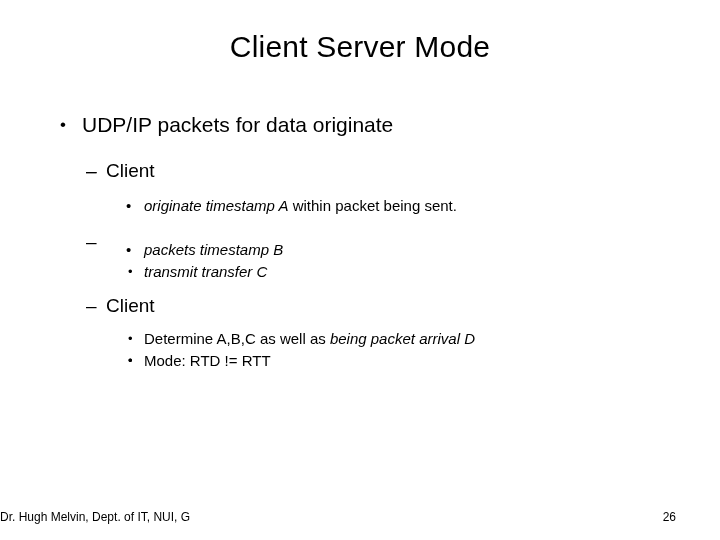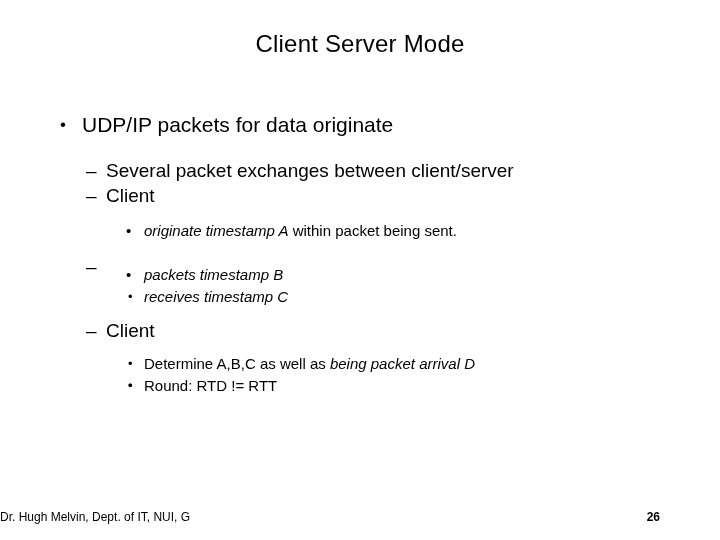--- a/index.html
+++ b/index.html
@@ -19,21 +19,21 @@
     width: 720px;
     height: 540px;
     box-sizing: border-box;
   }
   .slide-title {
     position: absolute;
     top: 30px;
     left: 0;
     width: 720px;
     text-align: center;
-    font-size: 24px;
+    font-size: 30px;
     font-weight: normal;
     letter-spacing: 0.2px;
   }
   .body-block {
     position: absolute;
     top: 112px;
     left: 60px;
     width: 610px;
   }
   .lvl1 {
@@ -96,44 +96,42 @@
     font-size: 12px;
   }
   .footer-center {
     position: absolute;
     left: 0;
     width: 720px;
     text-align: left;
   }
   .footer-page {
     position: absolute;
-    right: 60px;
+    right: 44px;
     top: 0;
-    font-weight: bold;
   }
 </style>
 </head>
 <body>
 
 <div class="slide">
 
   <div class="slide-title">Client Server Mode</div>
 
   <div class="body-block">
 
     <div class="lvl1">
       <span class="bullet">•</span>
       <span>UDP/IP packets for data originate</span>
     </div>
 
     <div class="gap-a"></div>
 
     <div class="lvl2">
       <span class="dash">–</span>
-      <span>Several packet exchanges between client/server</span>
     </div>
 
     <div class="lvl2">
       <span class="dash">–</span>
       <span>Client</span>
     </div>
 
     <div class="gap-b"></div>
 
     <div class="lvl3">
@@ -149,21 +147,21 @@
 
     <div class="gap-d"></div>
 
     <div class="lvl3">
       <span class="bullet wide">•</span>
       <span class="ital">packets timestamp B</span>
     </div>
 
     <div class="lvl3">
       <span class="bullet">•</span>
-      <span class="ital">receives timestamp C</span>
+      <span class="ital">transmit transfer C</span>
     </div>
 
     <div class="gap-e"></div>
 
     <div class="lvl2">
       <span class="dash">–</span>
       <span>Client</span>
     </div>
 
     <div class="gap-d"></div>
@@ -172,21 +170,21 @@
       <span class="bullet">•</span>
       <span>Determine A,B,C as well as </span><span class="ital">being packet arrival D</span>
     </div>
 
     <div class="lvl3">
       <span class="bullet">•</span>
     </div>
 
     <div class="lvl3">
       <span class="bullet">•</span>
-      <span>Round: RTD != RTT</span>
+      <span>Mode: RTD != RTT</span>
     </div>
 
   </div>
 
   <div class="footer">
     <div class="footer-center">Dr. Hugh Melvin, Dept. of IT, NUI, G</div>
     <div class="footer-page">26</div>
   </div>
 
 </div>

